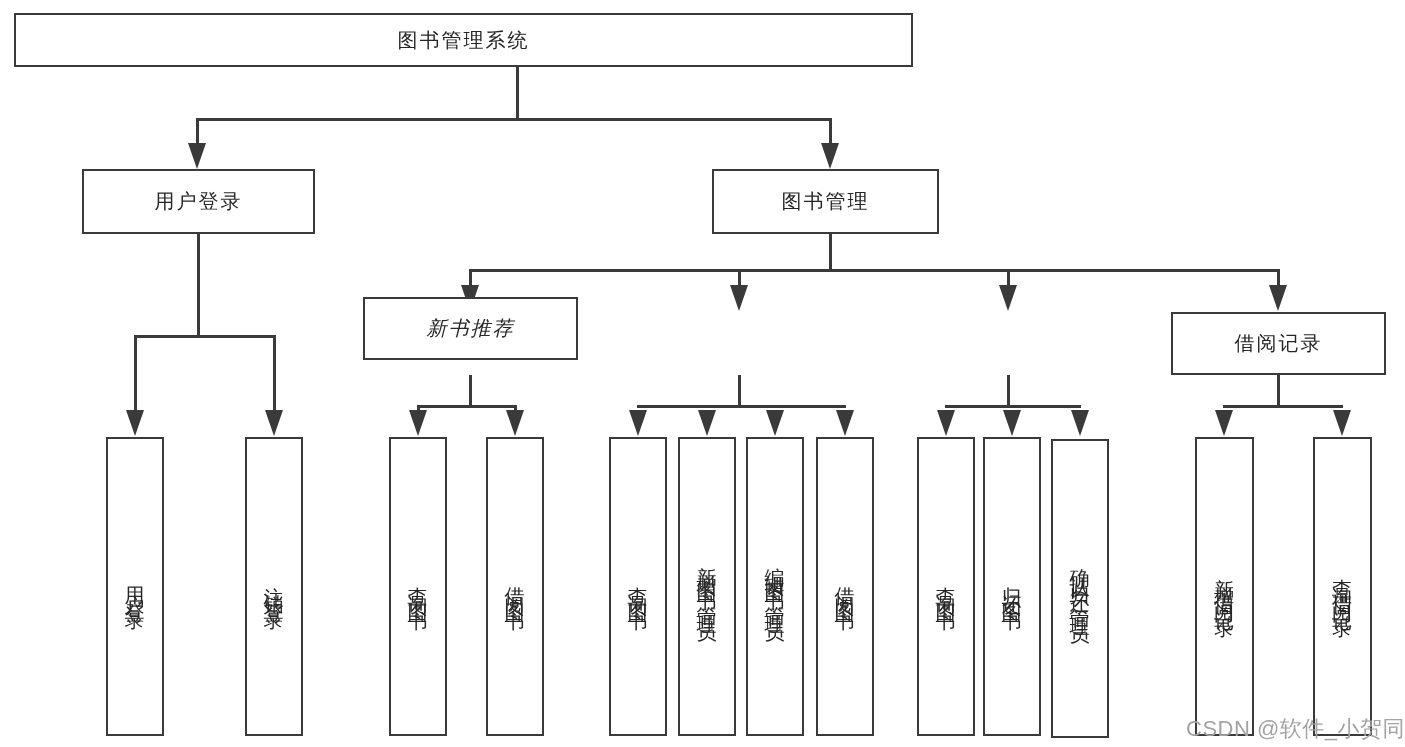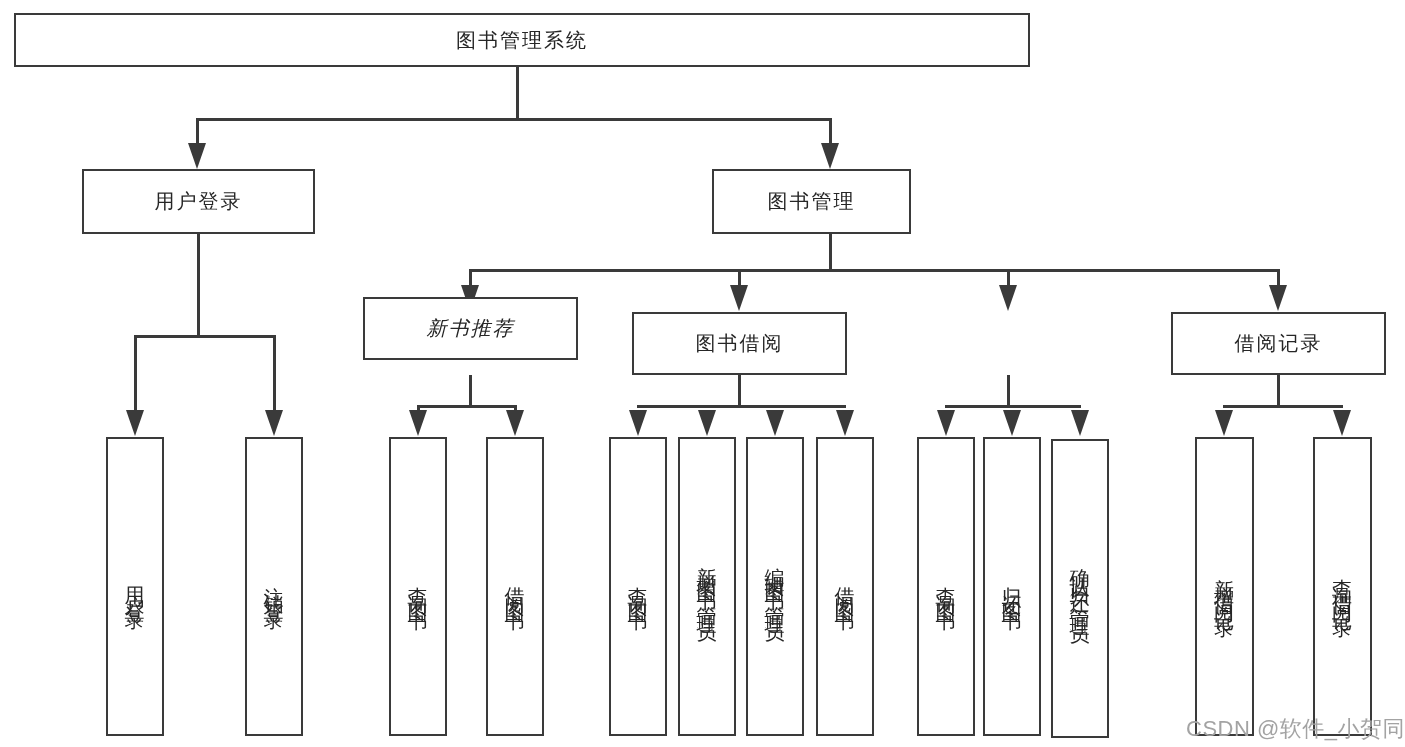--- a/index.html
+++ b/index.html
@@ -37,35 +37,35 @@
     position:absolute;left:1186px;top:714px;
     font-size:22px;color:#a3a3a3;z-index:9;white-space:nowrap;
     letter-spacing:0.5px;
   }
 </style>
 </head>
 <body>
 
 <div id="canvas">
 
-  <div class="node" style="left:14px;top:13px;width:1016px;height:54px;">
+  <div class="node" style="left:14px;top:13px;width:899px;height:54px;">
     <span class="lbl">图书管理系统</span>
   </div>
 
   <div class="vline" style="left:516px;top:67px;height:53px;"></div>
   <div class="hline" style="left:196px;top:118px;width:635px;"></div>
   <div class="vline" style="left:196px;top:118px;height:28px;"></div>
   <div class="arrow" style="left:188px;top:143px;"></div>
   <div class="vline" style="left:829px;top:118px;height:28px;"></div>
   <div class="arrow" style="left:821px;top:143px;"></div>
 
   <div class="node" style="left:82px;top:169px;width:233px;height:65px;">
     <span class="lbl">用户登录</span>
   </div>
-  <div class="node" style="left:712px;top:169px;width:199px;height:65px;">
+  <div class="node" style="left:712px;top:169px;width:227px;height:65px;">
     <span class="lbl">图书管理</span>
   </div>
 
   <div class="vline" style="left:197px;top:234px;height:103px;"></div>
   <div class="hline" style="left:134px;top:335px;width:141px;"></div>
   <div class="vline" style="left:134px;top:335px;height:79px;"></div>
   <div class="arrow" style="left:126px;top:410px;"></div>
   <div class="vline" style="left:273px;top:335px;height:79px;"></div>
   <div class="arrow" style="left:265px;top:410px;"></div>
 
@@ -75,23 +75,20 @@
   <div class="arrow" style="left:461px;top:285px;"></div>
   <div class="vline" style="left:738px;top:269px;height:19px;"></div>
   <div class="arrow" style="left:730px;top:285px;"></div>
   <div class="vline" style="left:1007px;top:269px;height:19px;"></div>
   <div class="arrow" style="left:999px;top:285px;"></div>
   <div class="vline" style="left:1277px;top:269px;height:19px;"></div>
   <div class="arrow" style="left:1269px;top:285px;"></div>
 
   <div class="node" style="left:363px;top:297px;width:215px;height:63px;font-style:italic;">
     <span class="lbl">新书推荐</span>
-  </div>
-  <div class="node" style="left:632px;top:312px;width:215px;height:63px;">
-    <span class="lbl">图书借阅</span>
   </div>
   <div class="node" style="left:1171px;top:312px;width:215px;height:63px;">
     <span class="lbl">借阅记录</span>
   </div>
 
   <div class="vline" style="left:469px;top:375px;height:32px;"></div>
   <div class="hline" style="left:417px;top:405px;width:99px;"></div>
   <div class="vline" style="left:417px;top:405px;height:9px;"></div>
   <div class="arrow" style="left:409px;top:410px;"></div>
   <div class="vline" style="left:514px;top:405px;height:9px;"></div>

